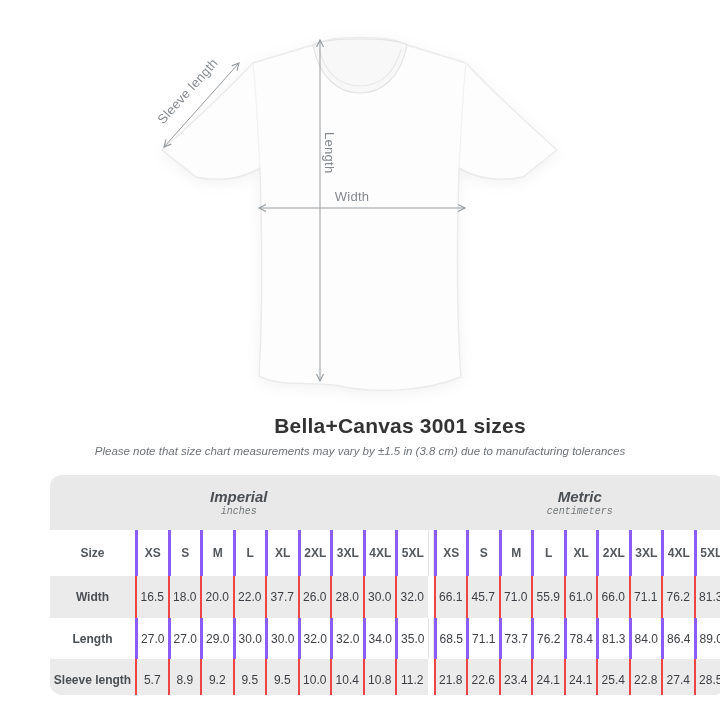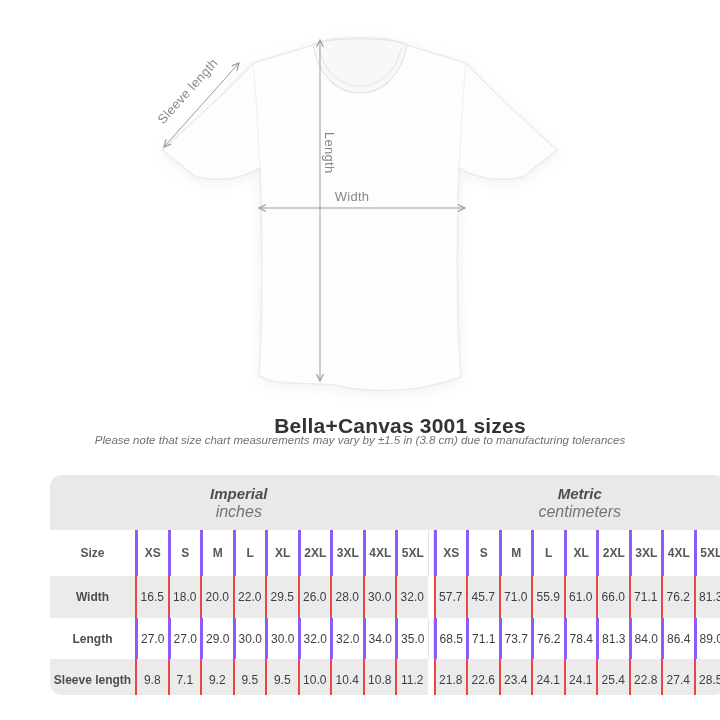--- a/index.html
+++ b/index.html
@@ -6,36 +6,36 @@
   .page{
     position:relative;width:720px;height:720px;background:#ffffff;overflow:hidden;
     font-family:"Liberation Sans", sans-serif;
   }
   .shirt-svg{position:absolute;left:0;top:0;}
   .page-title{
     position:absolute;left:0;top:414px;width:720px;text-align:center;
     font-size:21px;font-weight:bold;color:#333333;letter-spacing:.2px;padding-left:40px;
   }
   .page-note{
-    position:absolute;left:0;top:434px;width:720px;text-align:center;
+    position:absolute;left:0;top:445px;width:720px;text-align:center;
     font-size:11.5px;font-style:italic;color:#6d7277;
   }
   .table-wrap{
     position:absolute;left:22px;top:475px;width:676px;height:220px;
     border-radius:12px;overflow:hidden;margin-left:28px;
   }
   .band{
     height:55px;background:#e9e9e9;display:grid;
     grid-template-columns:85px repeat(9,1fr) 6px repeat(9,1fr);
   }
   .group{display:flex;flex-direction:column;align-items:center;justify-content:center;gap:1px;}
   .g-imp{grid-column:1/11;}
   .g-met{grid-column:12/21;}
   .g-label{font-style:italic;font-weight:bold;font-size:15px;color:#4b4f53;}
-  .g-unit{font-style:italic;font-size:16px;color:#717678;}
+  .g-unit{font-style:italic;font-size:10px;color:#717678;font-family:Liberation Mono, monospace;}
   .row{display:grid;grid-template-columns:85px repeat(9,1fr) 6px repeat(9,1fr);}
   .row-size{height:46px;}
   .row-a{height:42px;}
   .row-b{height:41px;}
   .cell{
     display:flex;align-items:center;justify-content:center;
     font-size:12px;color:#3c3f43;min-width:0;
   }
   .hd{font-weight:bold;color:#54585c;}
   .lab{font-weight:bold;color:#4b4f53;}
@@ -132,27 +132,27 @@
       <div class="cell hd d">4XL</div>
       <div class="cell hd d">5XL</div>
     </div>
 
     <div class="row row-a gray">
       <div class="cell lab">Width</div>
       <div class="cell d">16.5</div>
       <div class="cell d">18.0</div>
       <div class="cell d">20.0</div>
       <div class="cell d">22.0</div>
-      <div class="cell d">29.5</div>
+      <div class="cell d">37.7</div>
       <div class="cell d">26.0</div>
       <div class="cell d">28.0</div>
       <div class="cell d">30.0</div>
       <div class="cell d">32.0</div>
       <div class="sp"></div>
-      <div class="cell d">57.7</div>
+      <div class="cell d">66.1</div>
       <div class="cell d">45.7</div>
       <div class="cell d">71.0</div>
       <div class="cell d">55.9</div>
       <div class="cell d">61.0</div>
       <div class="cell d">66.0</div>
       <div class="cell d">71.1</div>
       <div class="cell d">76.2</div>
       <div class="cell d">81.3</div>
     </div>
 
@@ -174,22 +174,22 @@
       <div class="cell d">76.2</div>
       <div class="cell d">78.4</div>
       <div class="cell d">81.3</div>
       <div class="cell d">84.0</div>
       <div class="cell d">86.4</div>
       <div class="cell d">89.0</div>
     </div>
 
     <div class="row row-a gray">
       <div class="cell lab">Sleeve length</div>
-      <div class="cell d">9.8</div>
-      <div class="cell d">7.1</div>
+      <div class="cell d">5.7</div>
+      <div class="cell d">8.9</div>
       <div class="cell d">9.2</div>
       <div class="cell d">9.5</div>
       <div class="cell d">9.5</div>
       <div class="cell d">10.0</div>
       <div class="cell d">10.4</div>
       <div class="cell d">10.8</div>
       <div class="cell d">11.2</div>
       <div class="sp"></div>
       <div class="cell d">21.8</div>
       <div class="cell d">22.6</div>

